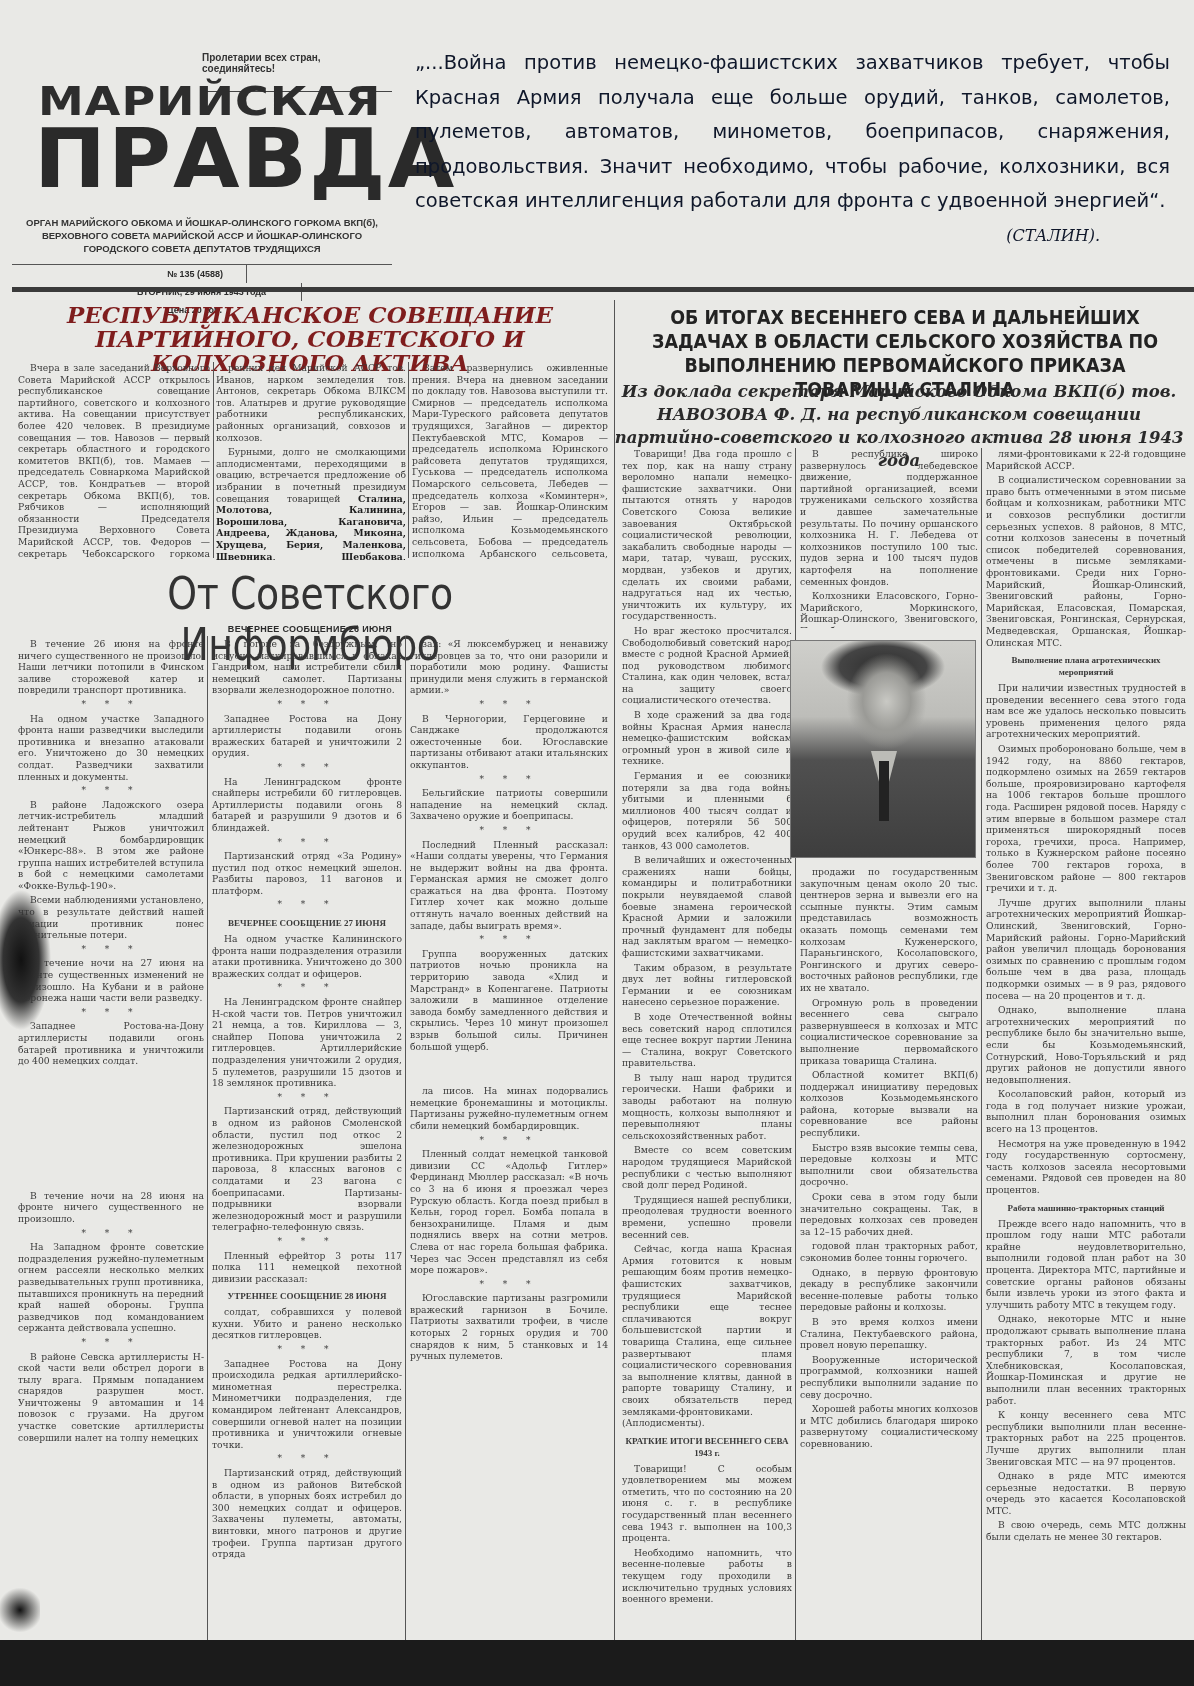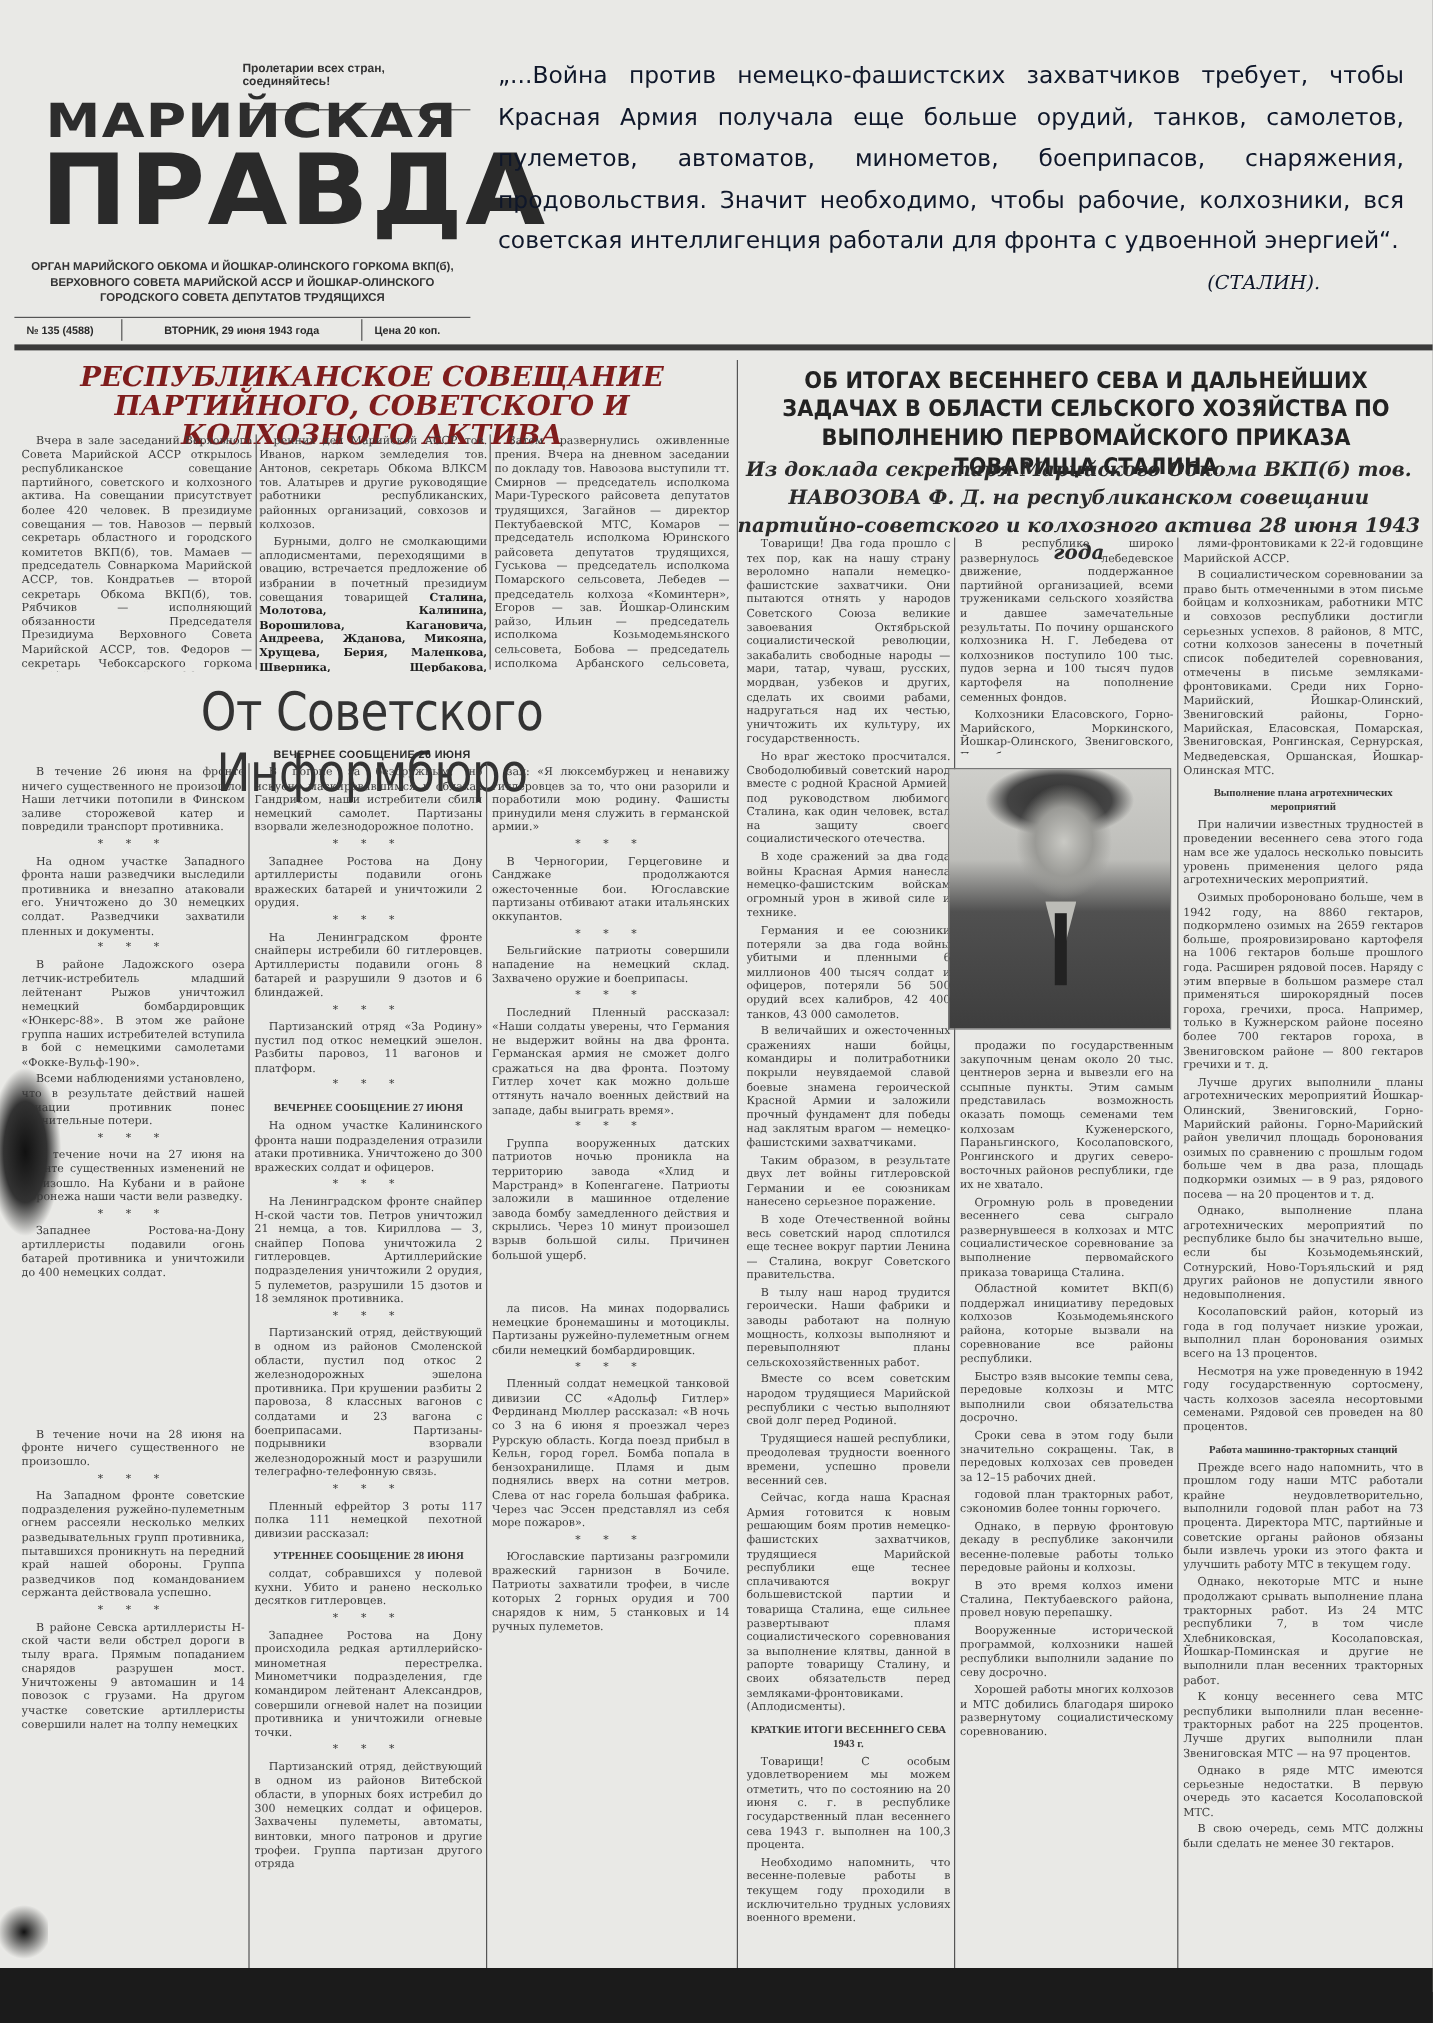--- a/index.html
+++ b/index.html
@@ -40,20 +40,21 @@
   .organ {
     position: absolute; left: 10px; top: 216px; width: 384px;
     font-family: "Liberation Sans", sans-serif; font-weight: bold;
     font-size: 9.5px; line-height: 13px; text-align: center; color: #333;
   }
   .issue-bar {
     position: absolute; left: 12px; top: 264px; width: 380px; height: 20px;
     border-top: 1px solid #555; display: flex;
     font-family: "Liberation Sans", sans-serif; font-weight: bold; font-size: 9px;
     align-items: center;
+    flex-direction: column;
   }
   .issue-bar div { padding: 0 10px; border-right: 1px solid #555; height: 18px; line-height: 18px; }
   .issue-bar div:last-child { border-right: none; }
   .thick-rule {
     position: absolute; left: 12px; top: 287px; width: 1182px; height: 5px; background: #3a3a3a;
   }
   .quote {
     position: absolute; left: 415px; top: 46px; width: 755px;
     font-family: "DejaVu Sans", sans-serif; font-size: 19.5px; line-height: 34.5px;
     color: #0f172a; text-align: justify;
@@ -271,21 +272,21 @@
     <p>лями-фронтовиками к 22-й годовщине Марийской АССР.</p>
     <p>В социалистическом соревновании за право быть отмеченными в этом письме бойцам и колхозникам, работники МТС и совхозов республики достигли серьезных успехов. 8 районов, 8 МТС, сотни колхозов занесены в почетный список победителей соревнования, отмечены в письме земляками-фронтовиками. Среди них Горно-Марийский, Йошкар-Олинский, Звениговский районы, Горно-Марийская, Еласовская, Помарская, Звениговская, Ронгинская, Сернурская, Медведевская, Оршанская, Йошкар-Олинская МТС.</p>
     <div class="section-head">Выполнение плана агротехнических мероприятий</div>
     <p>При наличии известных трудностей в проведении весеннего сева этого года нам все же удалось несколько повысить уровень применения целого ряда агротехнических мероприятий.</p>
     <p>Озимых пробороновано больше, чем в 1942 году, на 8860 гектаров, подкормлено озимых на 2659 гектаров больше, прояровизировано картофеля на 1006 гектаров больше прошлого года. Расширен рядовой посев. Наряду с этим впервые в большом размере стал применяться широкорядный посев гороха, гречихи, проса. Например, только в Кужнерском районе посеяно более 700 гектаров гороха, в Звениговском районе — 800 гектаров гречихи и т. д.</p>
     <p>Лучше других выполнили планы агротехнических мероприятий Йошкар-Олинский, Звениговский, Горно-Марийский районы. Горно-Марийский район увеличил площадь боронования озимых по сравнению с прошлым годом больше чем в два раза, площадь подкормки озимых — в 9 раз, рядового посева — на 20 процентов и т. д.</p>
     <p>Однако, выполнение плана агротехнических мероприятий по республике было бы значительно выше, если бы Козьмодемьянский, Сотнурский, Ново-Торъяльский и ряд других районов не допустили явного недовыполнения.</p>
     <p>Косолаповский район, который из года в год получает низкие урожаи, выполнил план боронования озимых всего на 13 процентов.</p>
     <p>Несмотря на уже проведенную в 1942 году государственную сортосмену, часть колхозов засеяла несортовыми семенами. Рядовой сев проведен на 80 процентов.</p>
     <div class="section-head">Работа машинно-тракторных станций</div>
-    <p>Прежде всего надо напомнить, что в прошлом году наши МТС работали крайне неудовлетворительно, выполнили годовой план работ на 73 процента. Директора МТС, партийные и советские органы районов обязаны были извлечь уроки из этого факта и улучшить работу МТС в текущем году.</p>
+    <p>Прежде всего надо напомнить, что в прошлом году наши МТС работали крайне неудовлетворительно, выполнили годовой план работ на 30 процента. Директора МТС, партийные и советские органы районов обязаны были извлечь уроки из этого факта и улучшить работу МТС в текущем году.</p>
     <p>Однако, некоторые МТС и ныне продолжают срывать выполнение плана тракторных работ. Из 24 МТС республики 7, в том числе Хлебниковская, Косолаповская, Йошкар-Поминская и другие не выполнили план весенних тракторных работ.</p>
     <p>К концу весеннего сева МТС республики выполнили план весенне-тракторных работ на 225 процентов. Лучше других выполнили план Звениговская МТС — на 97 процентов.</p>
     <p>Однако в ряде МТС имеются серьезные недостатки. В первую очередь это касается Косолаповской МТС.</p>
     <p>В свою очередь, семь МТС должны были сделать не менее 30 гектаров.</p>
   </div>
 
   <div class="stain"></div>
   <div class="stain2"></div>
 </div>
 <div class="bottom-edge"></div>

